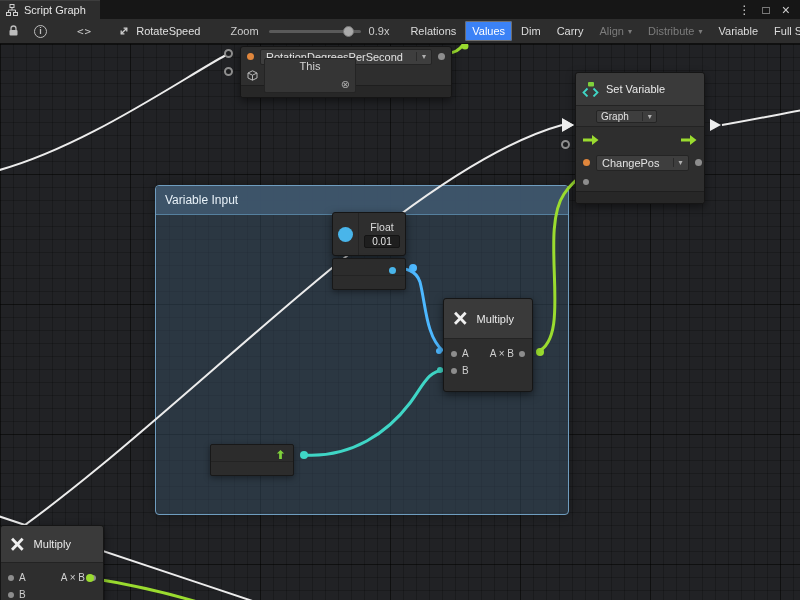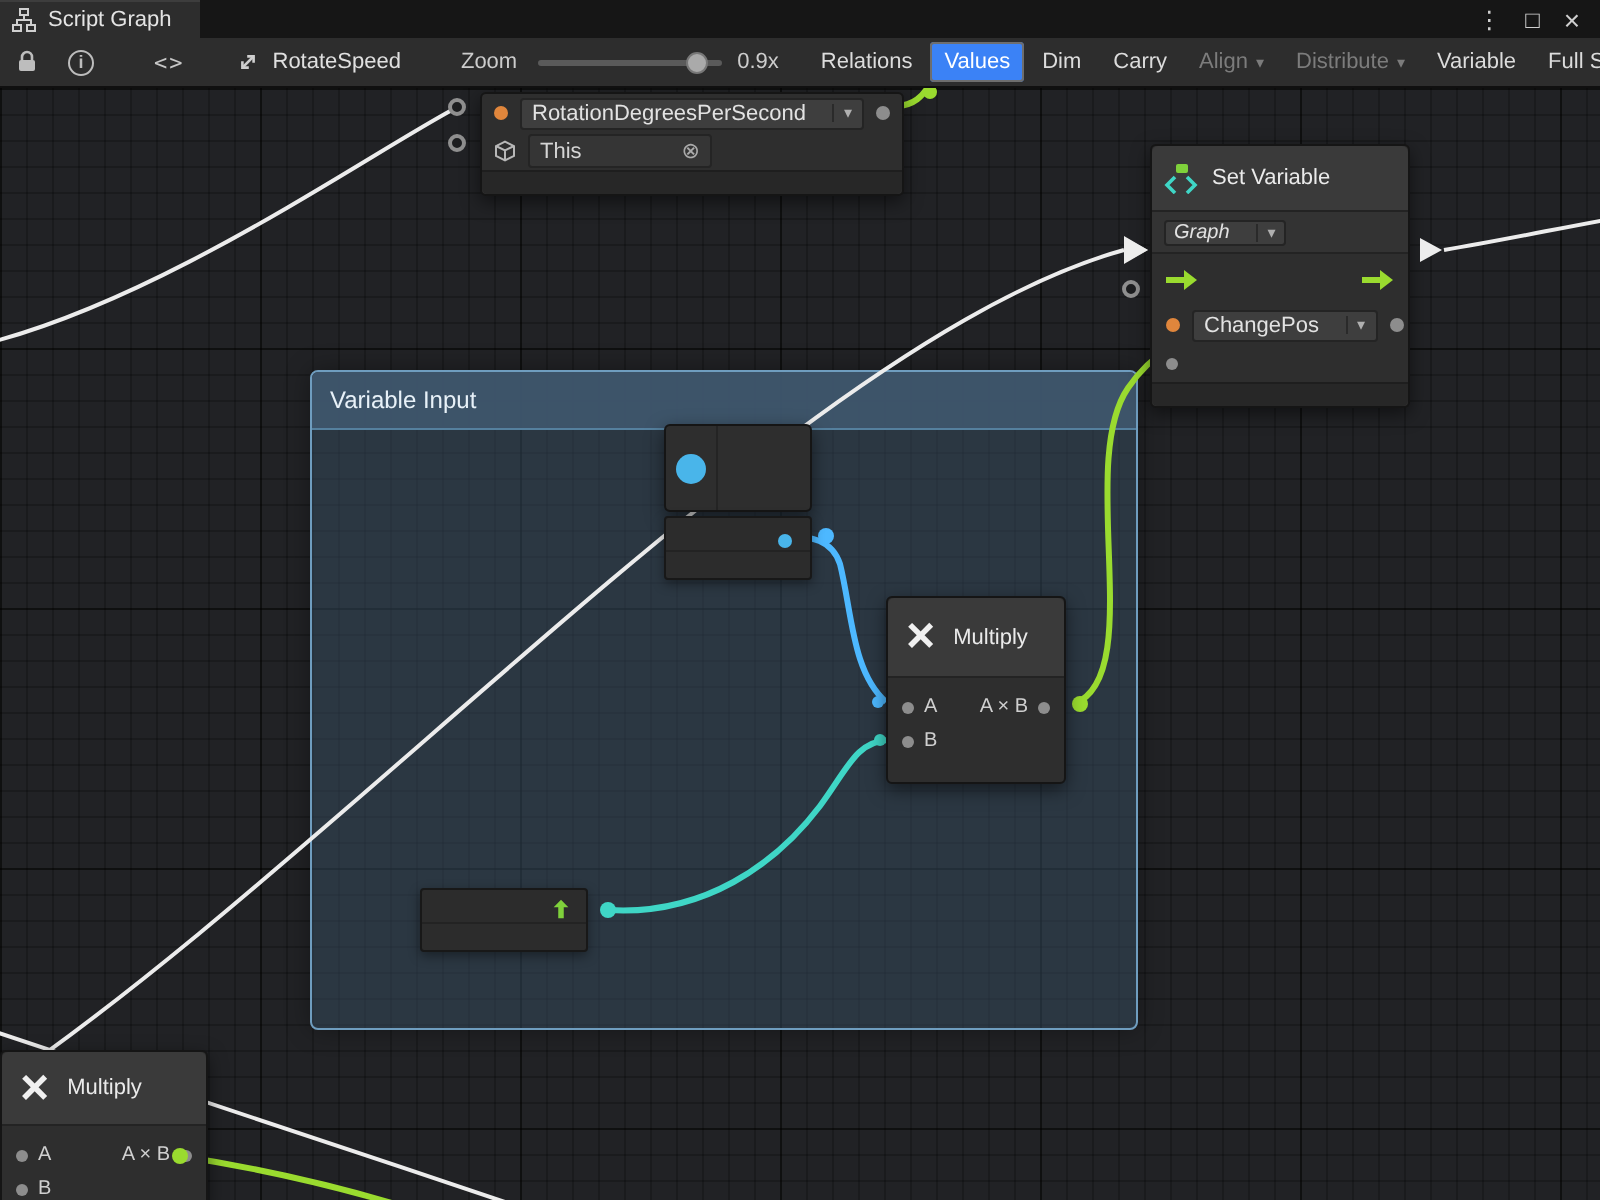--- a/index.html
+++ b/index.html
@@ -75,30 +75,30 @@
   .dropdown { display:flex; align-items:center; background:#3e3e3e; border:1px solid #242424;
               border-radius:2px; padding:1px 5px; gap:13px; color:#e2e2e2; }
   .dropdown .caret { font-size:8px; color:#b0b0b0; border-left:1px solid #2a2a2a; padding-left:5px; }
   .dropdown.grow { flex:1; }
   .node-title { color:#eaeaea; }
 
   
   .var-node { left:240px; top:2px; width:212px; }
   .vrow { display:flex; align-items:center; gap:6px; padding:0 6px; height:19px; }
   .obj-field { display:flex; align-items:center; gap:6px; background:#353535; border:1px solid #242424;
-               border-radius:2px; padding:1px 5px; width:92px; }
+               border-radius:2px; padding:1px 5px; width:92px;flex-direction:column; }
   .null-check { color:#aaaaaa; font-size:11px; margin-left:auto; }
   .node-footer { height:12px; background:#272727; border-top:1px solid #1e1e1e; border-radius:0 0 3px 3px; }
 
   
   .sv-node { left:575px; top:28px; width:130px; }
   .sv-header { height:33px; display:flex; align-items:center; gap:7px; padding:0 6px;
                background:#3a3a3a; border-bottom:1px solid #232323; border-radius:3px 3px 0 0; }
-  .sv-subrow { height:21px; display:flex; align-items:center; padding:0 6px; background:#333333;
-               border-bottom:1px solid #232323;font-style:italic; }
+  .sv-subrow { height:21px; display:flex; align-items:center; padding:0 20px; background:#333333;
+               border-bottom:1px solid #232323; }
   .dropdown.small { font-size:10px; padding:0 4px; }
   .sv-flow { height:26px; position:relative; }
   .flow-arrow { position:absolute; top:50%; transform:translateY(-50%); }
   .flow-arrow.left { left:7px; } .flow-arrow.right { right:7px; }
   .sv-row { display:flex; align-items:center; gap:6px; padding:0 7px; height:19px; }
   .wire-arrow { position:absolute; width:0; height:0; border-top:6px solid transparent;
                 border-bottom:6px solid transparent; border-left:11px solid #ededed; z-index:4; }
 
   
   .float-node { left:332px; top:168px; width:74px; height:44px; display:flex; }
@@ -295,20 +295,24 @@
       <div class="sv-row">
         <span class="dot sm"></span>
       </div>
       <div class="node-footer"></div>
     </div>
 
     <div class="node float-node">
       <div class="icon-zone">
         <span class="float-circle"></span>
       </div>
+      <div class="float-right">
+        <span class="float-label">Float</span>
+        <span class="float-value">0.01</span>
+      </div>
     </div>
     <div class="port-strip" style="left:332px;top:214px;width:74px;height:32px;">
       <span class="dot blue strip-dot"></span>
     </div>
 
     <div class="node" style="left:443px;top:254px;width:90px;">
       <div class="mult-header">
         <span class="mult-x">×</span>
         <span class="node-title">Multiply</span>
       </div>

